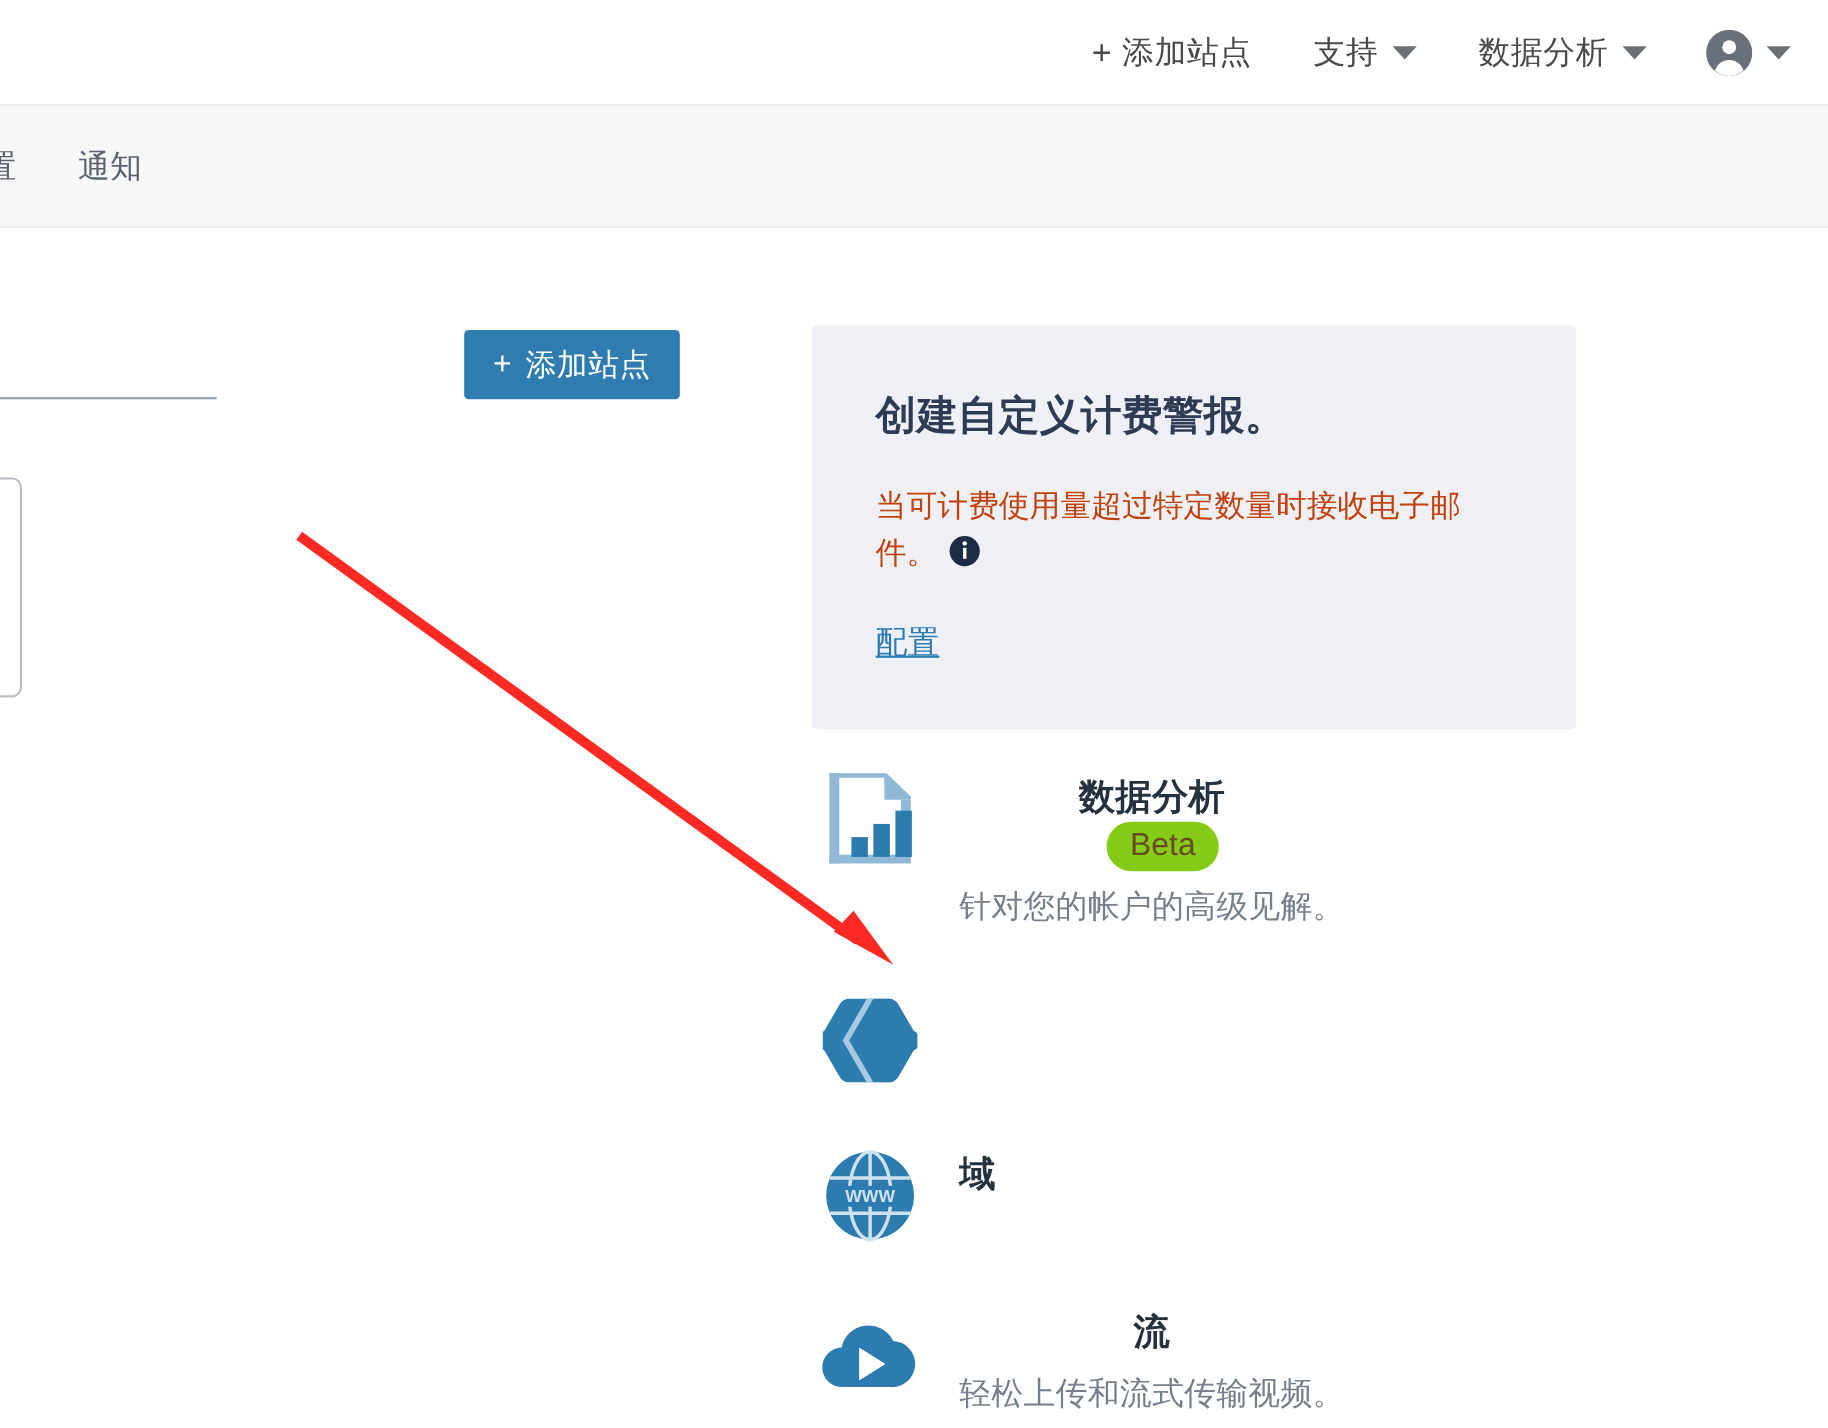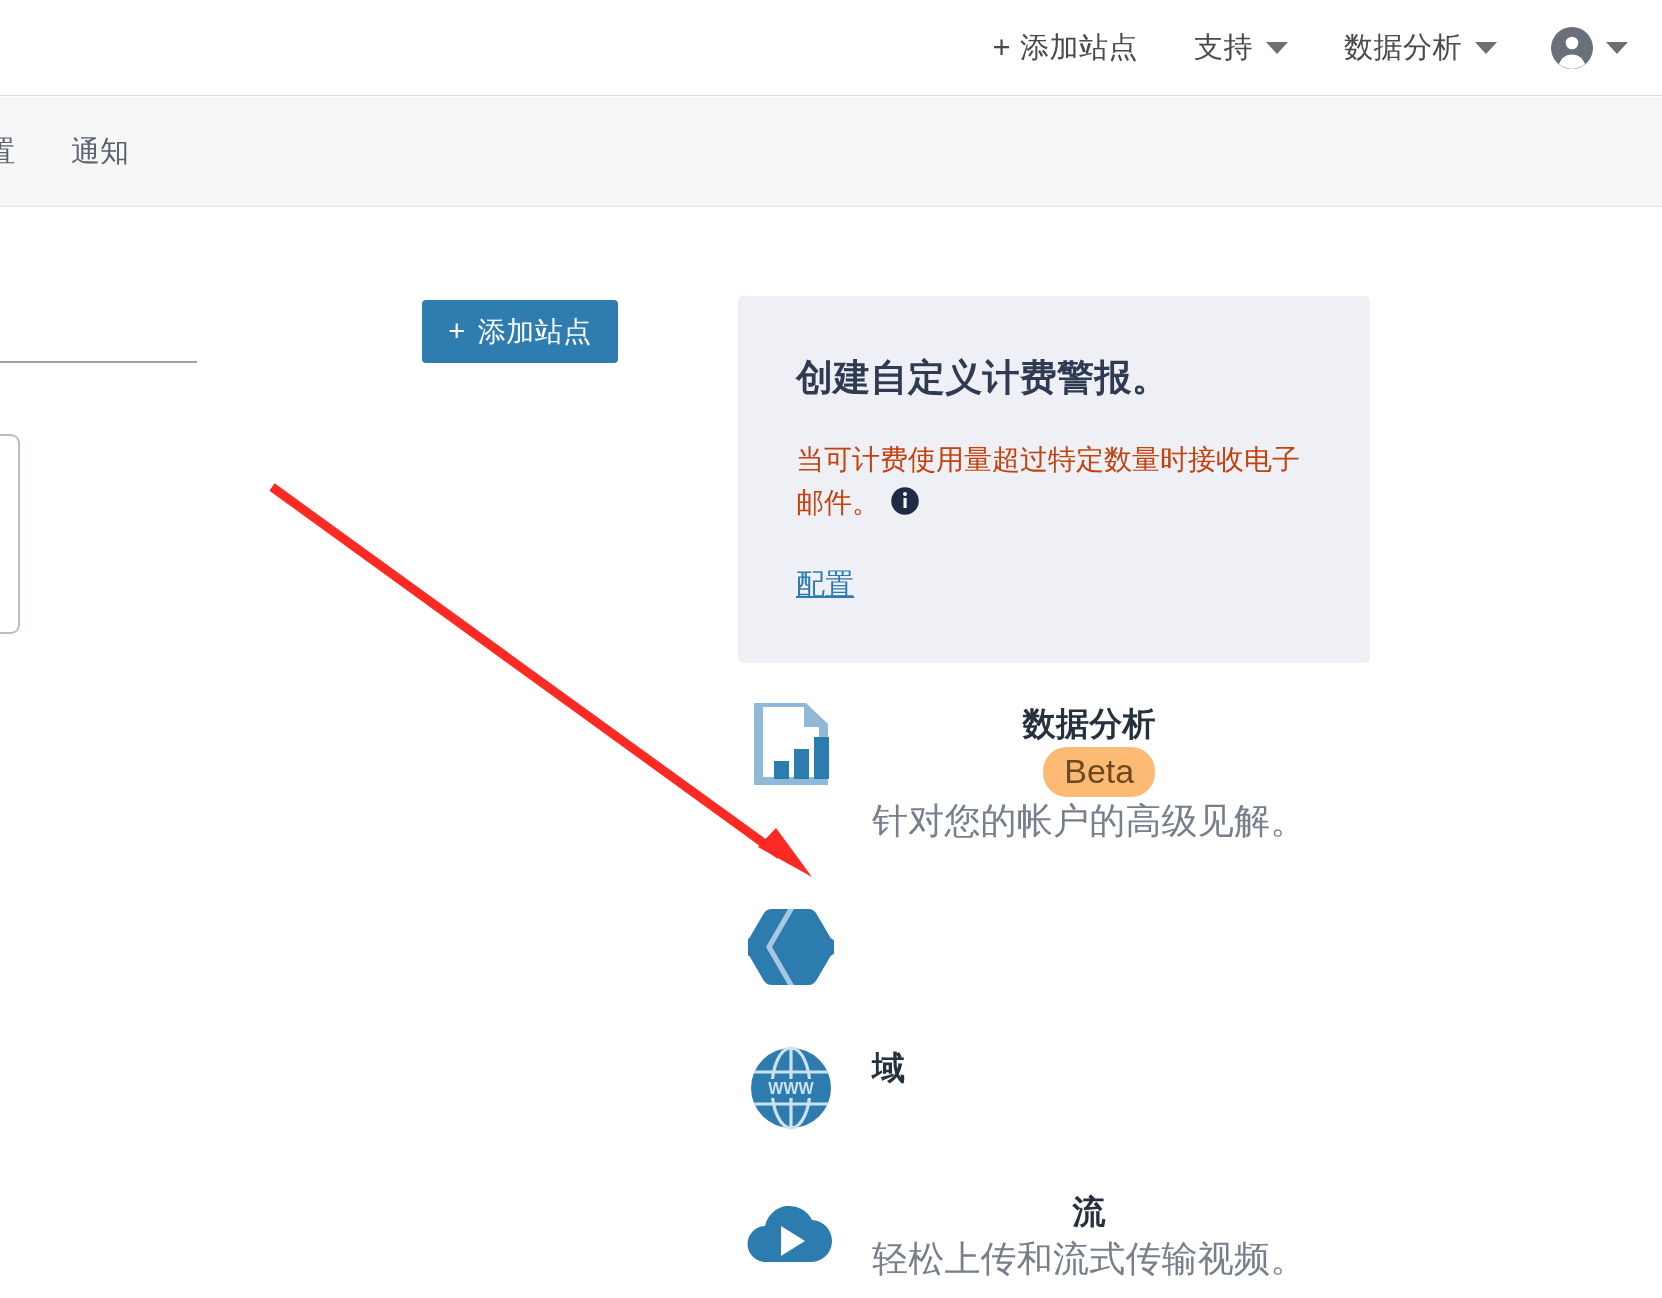--- a/index.html
+++ b/index.html
@@ -59,21 +59,21 @@
   .add-site-btn {
     position: absolute; left: 422px; top: 92px; width: 196px; height: 63px;
     background: #2e7cb0; color: #ffffff; border: none; border-radius: 4px;
     font-size: 28px; font-family: inherit; cursor: pointer;
     display: flex; align-items: center; justify-content: center; letter-spacing: 0.5px;
   }
   .add-site-btn .plus { margin-right: 12px; font-size: 29px; }
 
   
   .alert-card {
-    position: absolute; left: 738px; top: 88px; width: 632px; height: 367px;
+    position: absolute; left: 738px; top: 88px; width: 695px; height: 367px;
     background: #eff0f5; border-radius: 5px; padding: 58px 58px 0 58px;
   }
   .alert-title {
     font-size: 37px; font-weight: bold; color: #2f3b52; letter-spacing: 0.3px; line-height: 1.3;
   }
   .alert-body {
     margin-top: 36px; font-size: 28px; color: #c2410c; line-height: 1.55; max-width: 540px;
   }
   .info-icon {
     display: inline-block; vertical-align: -4px; margin-left: 10px;
@@ -92,25 +92,25 @@
     width: 96px; min-width: 96px; height: 92px; display: flex;
     align-items: center; justify-content: flex-end; margin-right: 38px;
   }
   .product-text { padding-top: 4px; }
   .product-title-row { display: flex; align-items: center; flex-direction: column; }
   .product-title {
     font-size: 33px; font-weight: bold; color: #26313e; letter-spacing: 0.3px;
   }
   .product-title.latin { font-size: 34px; }
   .beta-badge {
-    margin-left: 20px; background: #fdba74; color: #6b4a23; border-radius: 24px;
-    font-size: 34px; padding: 7px 21px 9px 21px; line-height: 1;
+    margin-left: 20px; background: #84cc16; color: #6b4a23; border-radius: 24px;
+    font-size: 29px; padding: 7px 21px 9px 21px; line-height: 1;
   }
   .product-desc {
-    font-size: 36px; color: #767f8b; letter-spacing: 0.2px;
+    margin-top: 13px; font-size: 29px; color: #767f8b; letter-spacing: 0.2px;
   }
 
   
   .arrow-svg { position: absolute; left: 0; top: 0; width: 1662px; height: 1298px; pointer-events: none; }
 </style>
 </head>
 <body>
 
 <div id="root">
 

